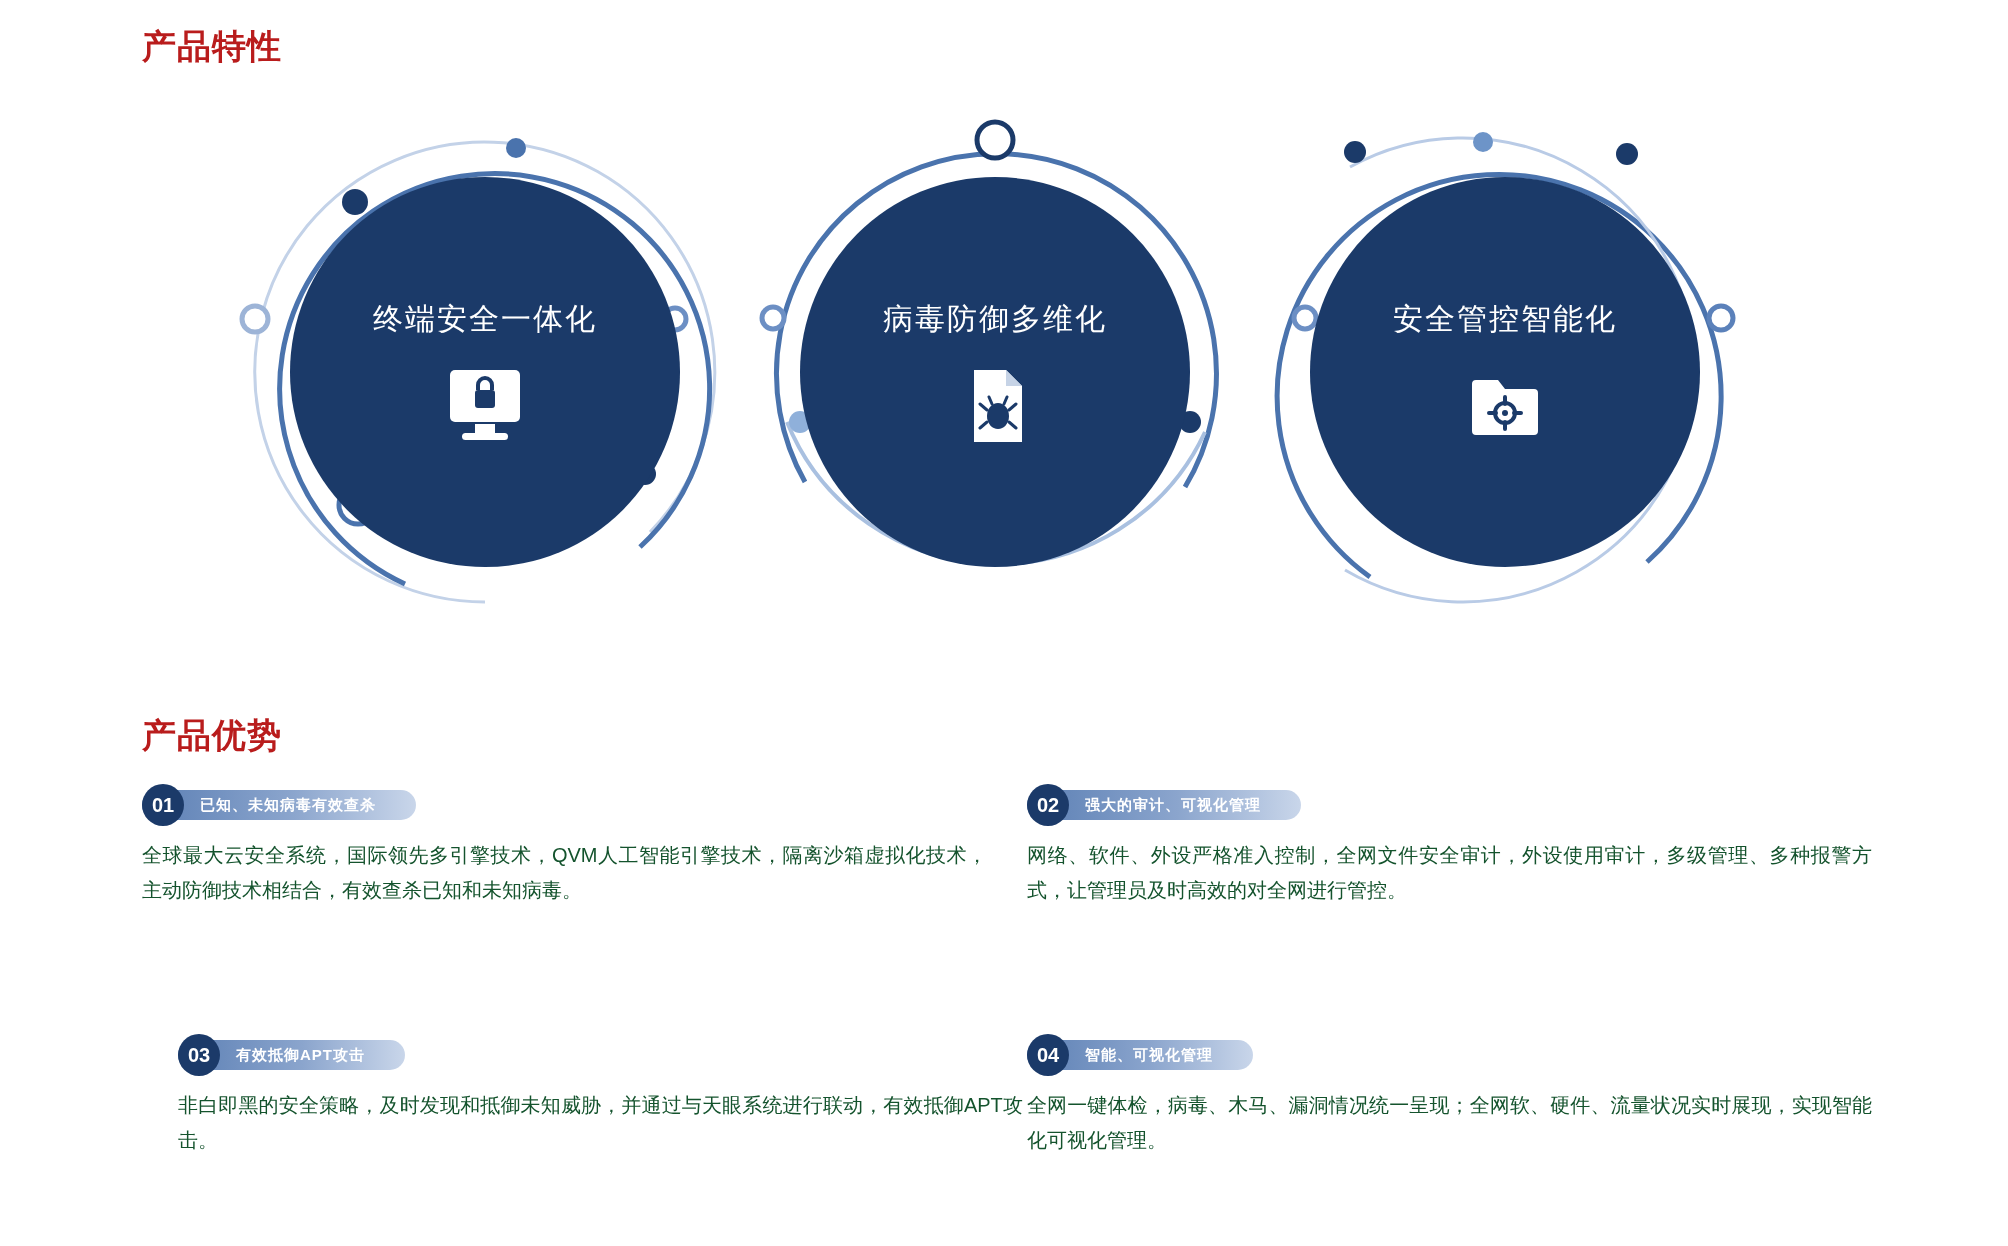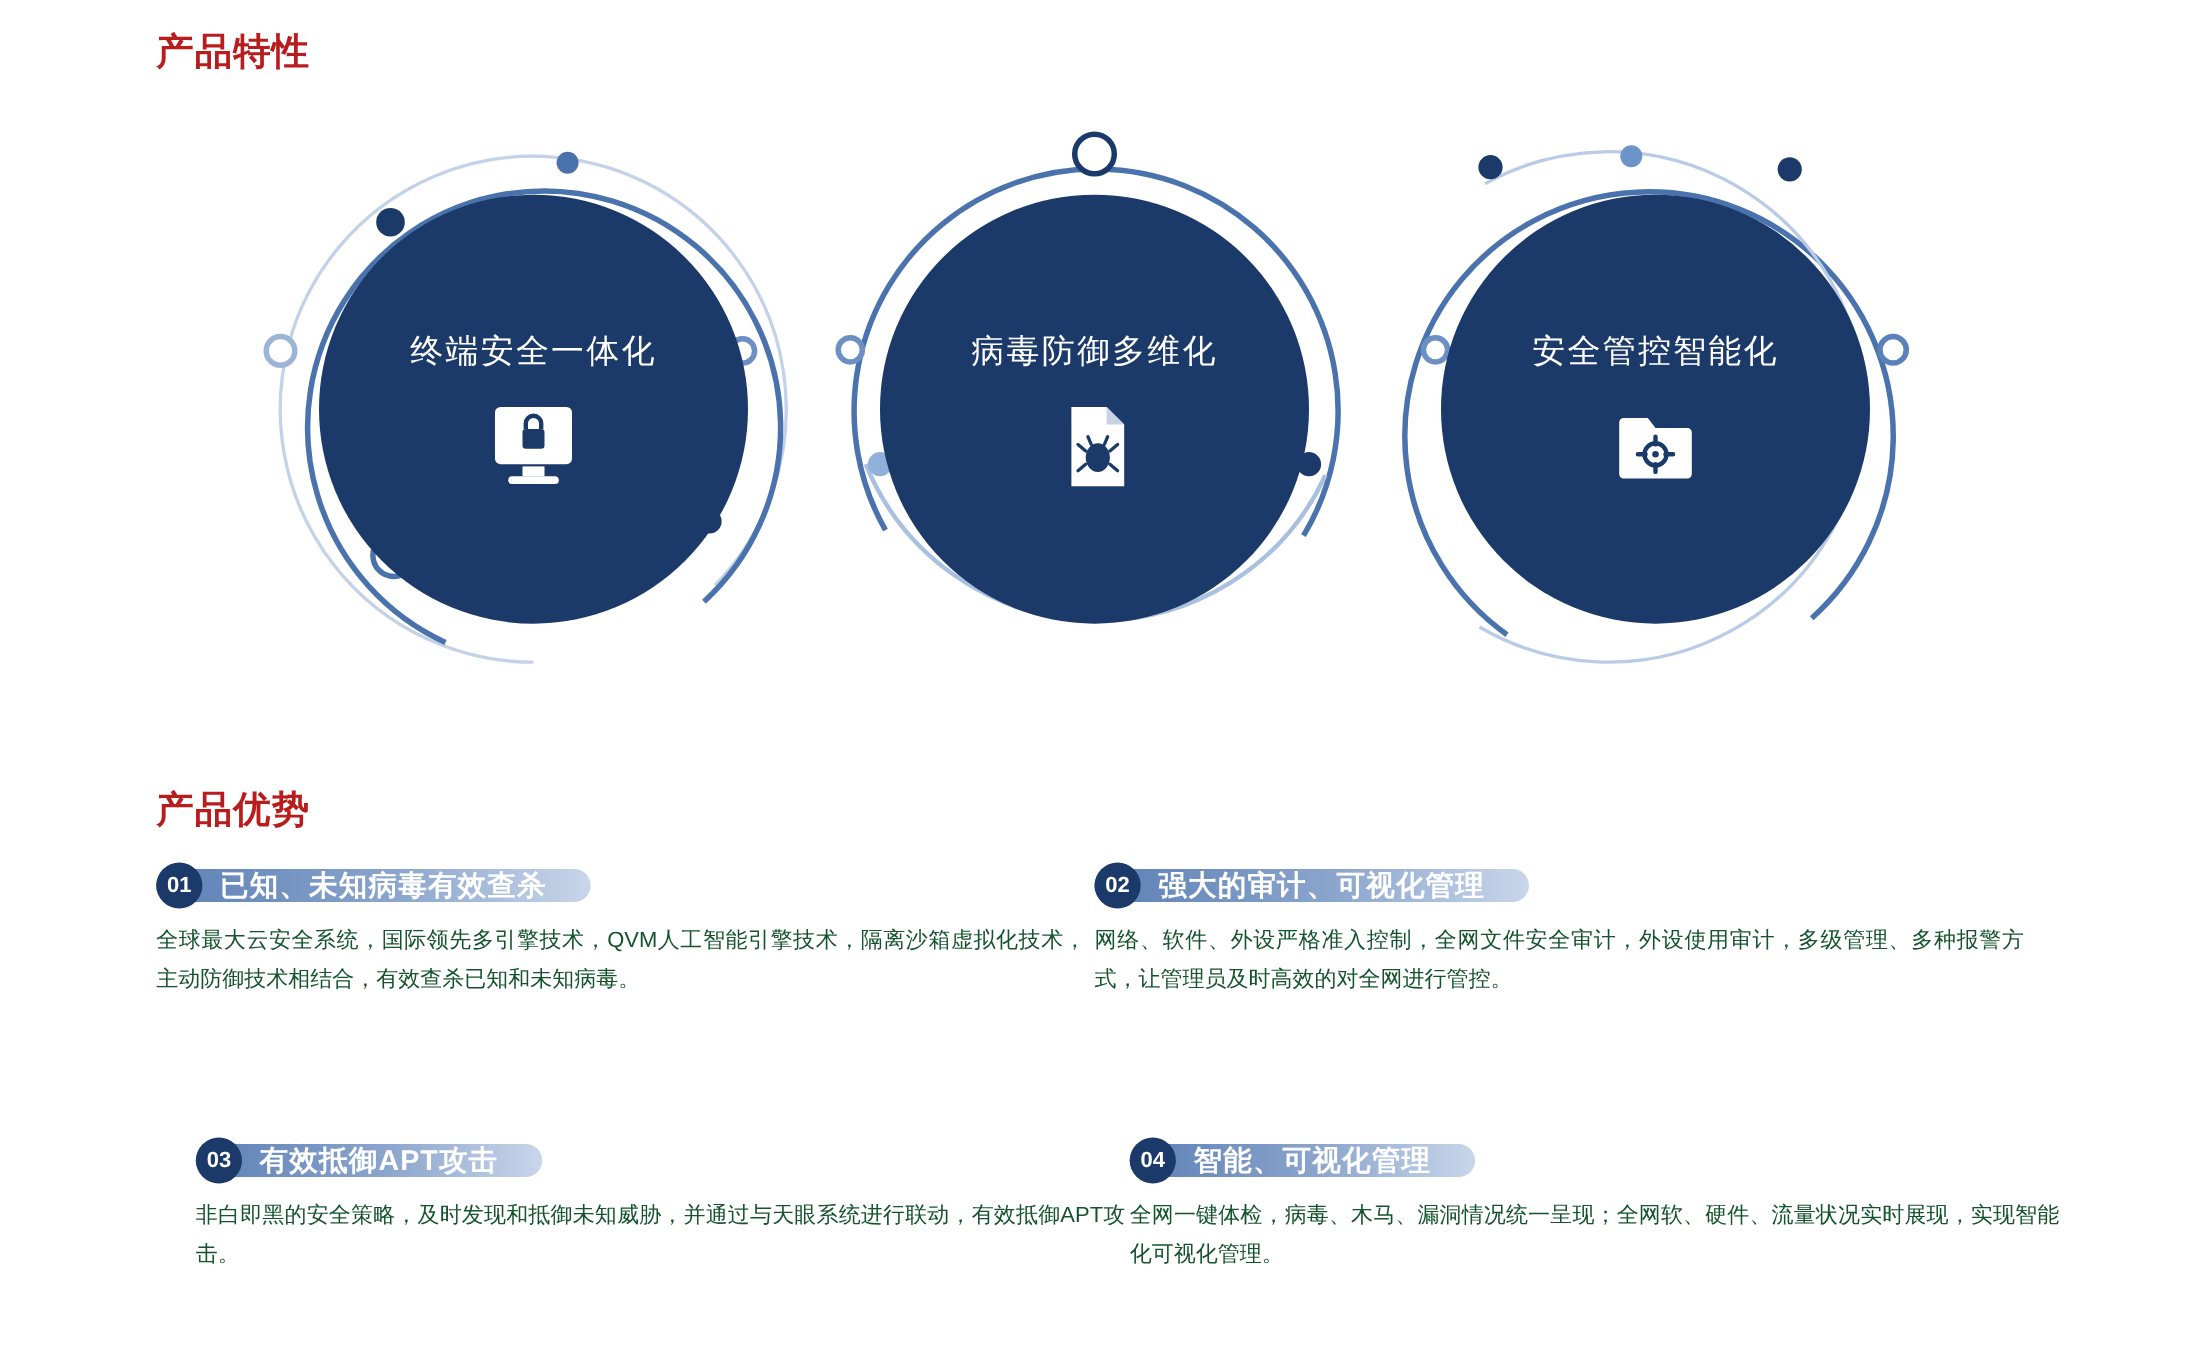--- a/index.html
+++ b/index.html
@@ -90,21 +90,21 @@
     position: absolute;
     left: 142px;
     top: 790px;
     width: 1730px;
   }
   .adv-item {
     position: absolute;
     width: 845px;
   }
   #adv-0 { left: 0px;   top: 0px; }
-  #adv-1 { left: 853px; top: 0px; }
+  #adv-1 { left: 885px; top: 0px; }
   #adv-2 { left: 0px;   top: 250px; margin-left: 36px; }
   #adv-3 { left: 885px; top: 250px; }
 
   .adv-head {
     display: inline-flex;
     align-items: center;
     height: 30px;
     border-radius: 21px;
     padding-right: 40px;
     background: linear-gradient(90deg, #5b7fb4 0%, #8ba5cd 55%, #c9d6ea 100%);
@@ -118,21 +118,21 @@
     color: #ffffff;
     font-size: 20px;
     font-weight: bold;
     display: flex;
     align-items: center;
     justify-content: center;
     flex: 0 0 auto;
   }
   .adv-title {
     color: #ffffff;
-    font-size: 26px;
+    font-size: 15px;
     font-weight: bold;
     letter-spacing: 1px;
     margin-left: 16px;
     white-space: nowrap;
   }
   .adv-body {
     margin-top: 18px;
     font-size: 20px;
     line-height: 1.75;
     color: #14532d;

